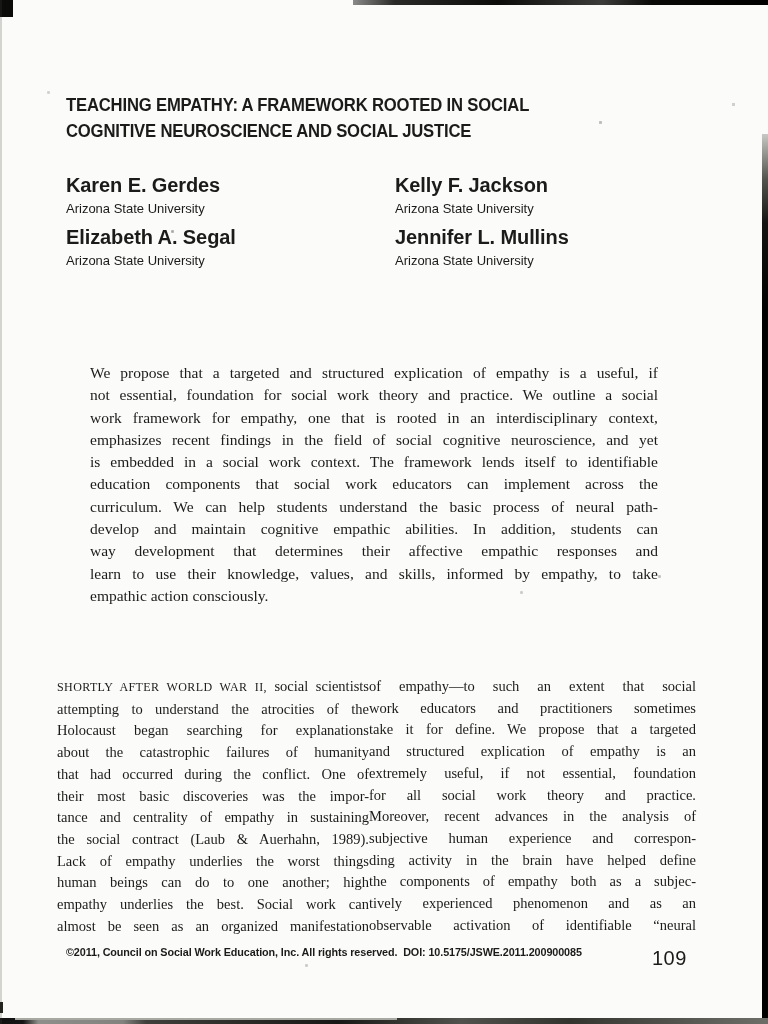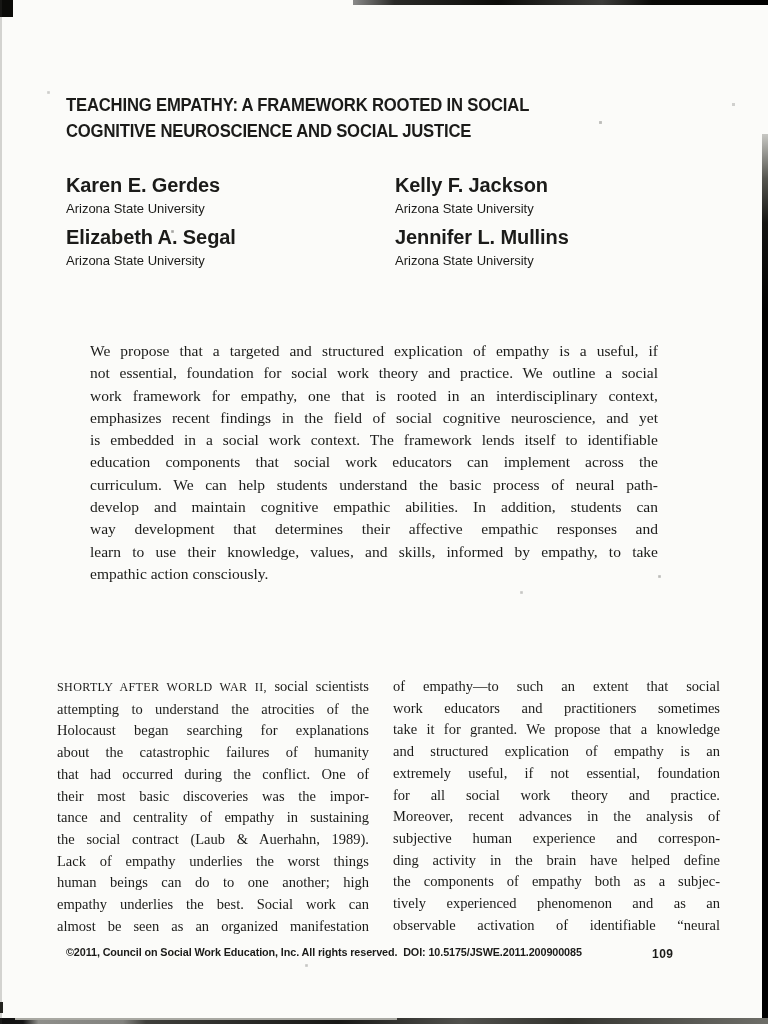--- a/index.html
+++ b/index.html
@@ -41,42 +41,42 @@
   .title .t-line { white-space:nowrap; }
 
   
   .authors { position:absolute; left:66px; top:176px; width:640px;
     display:grid; grid-template-columns:329px 1fr; row-gap:11px;
     font-family:"Liberation Sans", sans-serif; }
   .author-name { font-weight:bold; font-size:20px; line-height:18px; letter-spacing:-0.1px; }
   .author-affil { font-size:13px; line-height:17px; margin-top:6px; }
 
   
-  .abstract { position:absolute; left:90px; top:340px; width:568px;
+  .abstract { position:absolute; left:90px; top:362px; width:568px;
     font-size:15.5px; line-height:22.3px; }
 
   
   .line { text-align:justify; text-align-last:justify; }
   .line.no-just { text-align:right; text-align-last:left; }
 
   
-  .columns { position:absolute; left:57px; top:676px; display:flex; gap:24px;
+  .columns { position:absolute; left:57px; top:676px; display:flex; 
     font-size:14.5px; line-height:21.7px; }
   .col-left  { width:312px; }
   .col-right { width:327px; }
   .lead-in { font-size:12px; letter-spacing:0.4px; }
 
   
   .footer { position:absolute; left:66px; top:945px;
     font-family:"Liberation Sans", sans-serif; font-weight:bold;
     font-size:10.8px; line-height:14px; letter-spacing:-0.1px; }
   .footer .it { font-style:italic; }
   .pagenum { position:absolute; left:652px; top:947px;
-    font-family:"Liberation Sans", sans-serif; font-weight:bold;
-    font-size:12px; letter-spacing:0.5px; }
+    font-family:"Liberation Sans", sans-serif; font-weight:normal;
+    font-size:20px; letter-spacing:0.5px; }
 </style>
 </head>
 <body>
 
 <div class="page">
 
   <div class="bar-top"></div>
   <div class="bar-right"></div>
   <div class="bar-bottom"></div>
   <div class="bar-bottom-light"></div>
@@ -139,21 +139,21 @@
           <div class="line">Lack of empathy underlies the worst things</div>
           <div class="line">human beings can do to one another; high</div>
           <div class="line">empathy underlies the best. Social work can</div>
           <div class="line">almost be seen as an organized manifestation</div>
         </div>
     </div>
     <div class="col-right">
       <div>
           <div class="line">of empathy—to such an extent that social</div>
           <div class="line">work educators and practitioners sometimes</div>
-          <div class="line">take it for granted. We propose that a knowledge</div>
+          <div class="line">take it for define. We propose that a targeted</div>
           <div class="line">and structured explication of empathy is an</div>
           <div class="line">extremely useful, if not essential, foundation</div>
           <div class="line">for all social work theory and practice.</div>
           <div class="line">Moreover, recent advances in the analysis of</div>
           <div class="line">subjective human experience and correspon-</div>
           <div class="line">ding activity in the brain have helped define</div>
           <div class="line">the components of empathy both as a subjec-</div>
           <div class="line">tively experienced phenomenon and as an</div>
           <div class="line">observable activation of identifiable “neural</div>
         </div>

